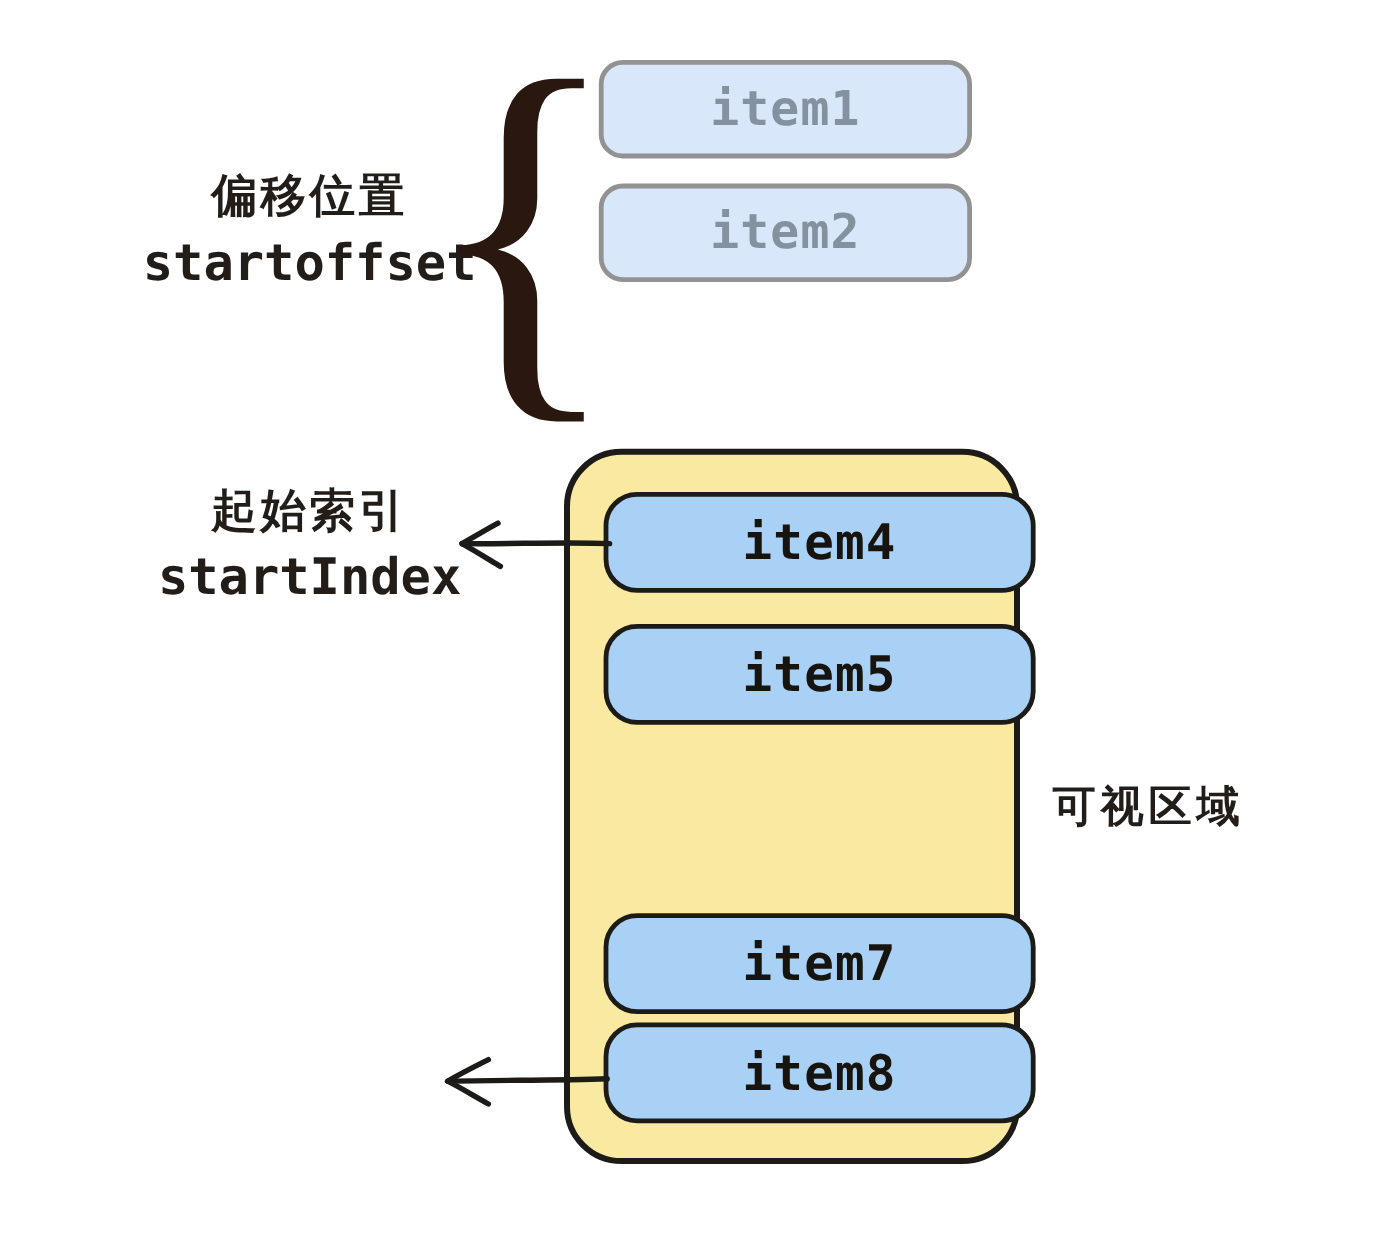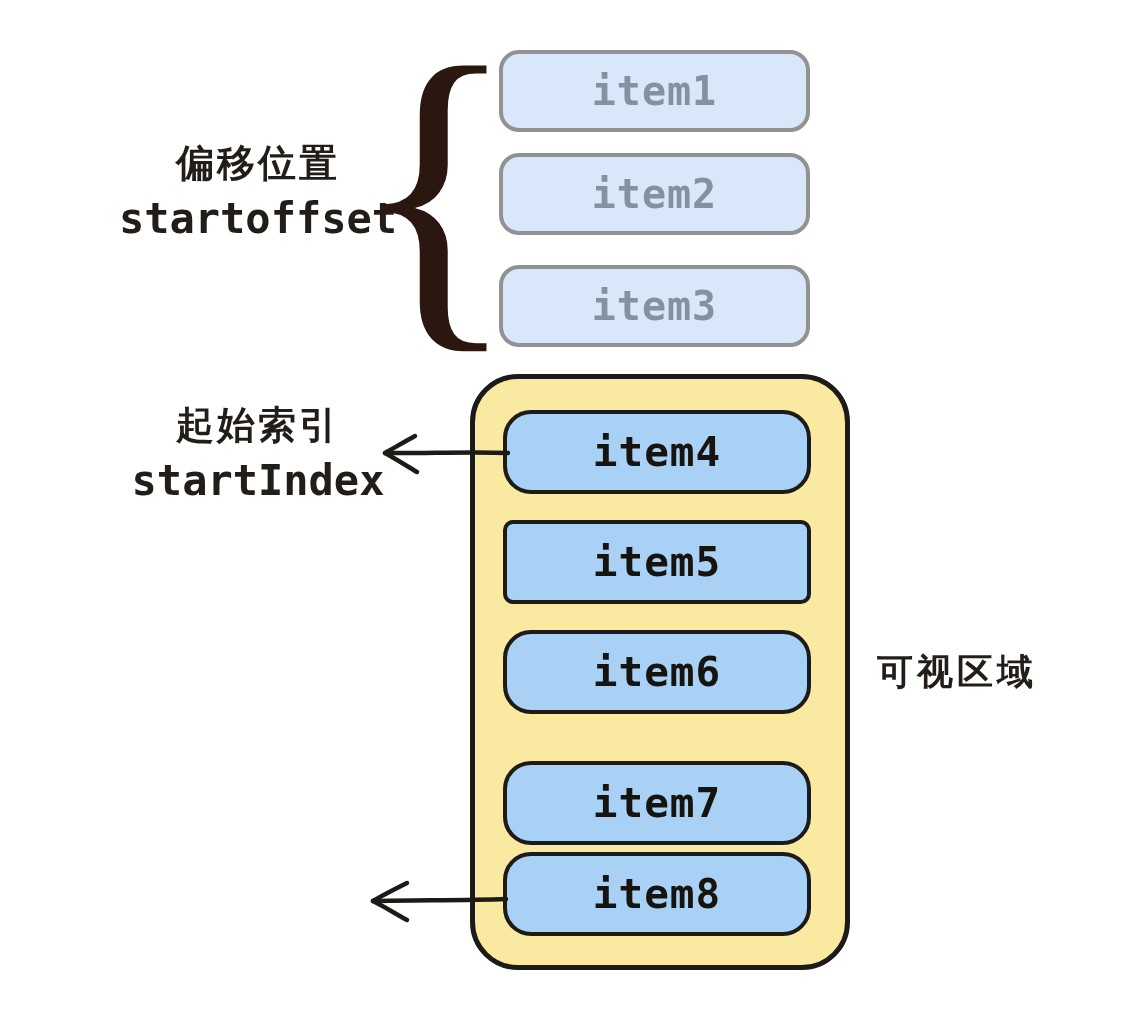--- a/index.html
+++ b/index.html
@@ -65,32 +65,32 @@
   }
   
   .viewport-box{
     position:absolute;left:470px;top:374px;width:380px;height:596px;
     background:var(--viewport-bg);
     border:5px solid var(--line-dark);
     border-radius:48px;
   }
   .visible-item{
     position:absolute;
-    left:503px;width:308px;height:84px;
+    left:503px;width:360px;height:84px;
     background:var(--item-bg);
     border:4px solid var(--line-dark);
     border-radius:28px;
     display:flex;align-items:center;justify-content:center;
     font-family:"DejaVu Sans Mono","Liberation Mono",monospace;
     font-weight:bold;font-size:41px;
     color:var(--text-dark);
     letter-spacing:1px;
   }
   .vis-1{top:410px;}
-  .vis-2{top:520px;border-radius:10px;}
+  .vis-2{top:520px;}
   .vis-3{top:630px;}
   .vis-4{top:741px;margin-top:20px;}
   .vis-5{top:852px;}
   
   .arrow{position:absolute;}
   .arrow-start{left:378px;top:430px;}
   .arrow-end{left:366px;top:876px;}
   .arrow svg{display:block;overflow:visible;}
   .arrow path{
     fill:none;stroke:var(--line-dark);
@@ -103,27 +103,25 @@
 <div class="canvas">
 
   <div class="side-label offset-label">
     <div class="cn">偏移位置</div>
     <div class="code">startoffset</div>
   </div>
   <div class="brace">{</div>
 
   <div class="ghost-item ghost-1">item1</div>
   <div class="ghost-item ghost-2">item2</div>
-  <div class="ghost-item ghost-3">item3</div>
 
   <div class="viewport-box"></div>
 
   <div class="visible-item vis-1">item4</div>
   <div class="visible-item vis-2">item5</div>
-  <div class="visible-item vis-3">item6</div>
   <div class="visible-item vis-4">item7</div>
   <div class="visible-item vis-5">item8</div>
 
   <div class="viewport-label">可视区域</div>
 
   <div class="side-label startindex-label">
     <div class="cn">起始索引</div>
     <div class="code">startIndex</div>
   </div>
   <div class="arrow arrow-start">

